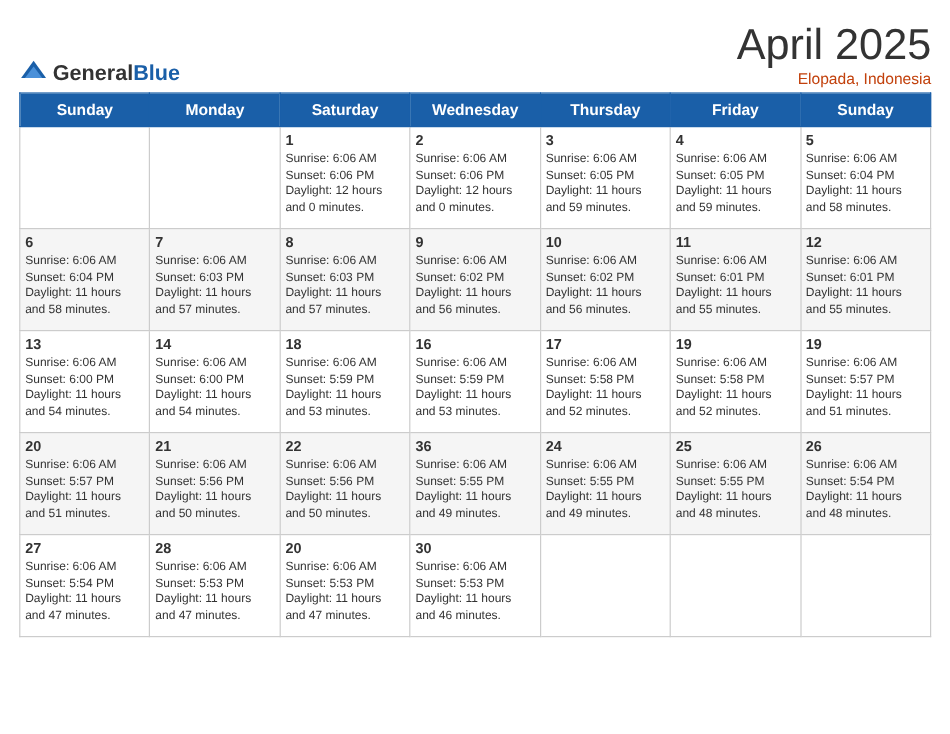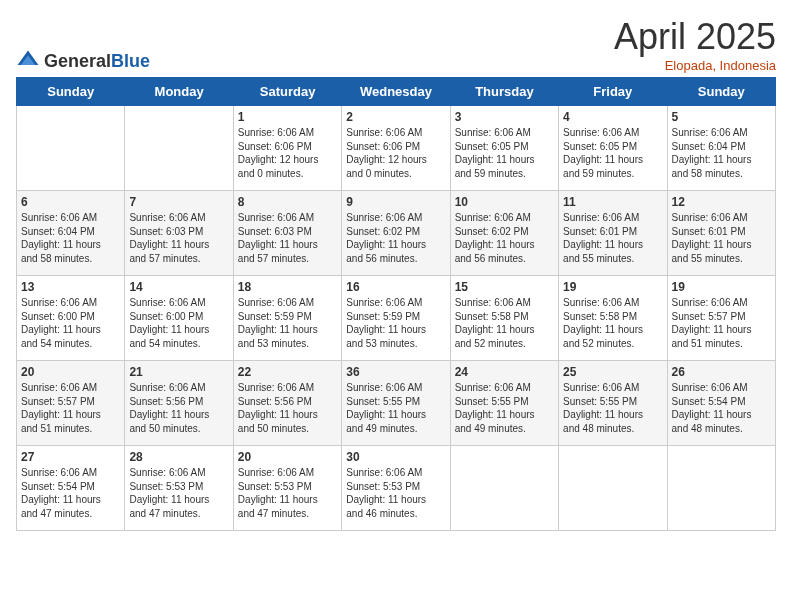--- a/index.html
+++ b/index.html
@@ -237,21 +237,21 @@
 and 53 minutes.</div>
         </td>
         <td>
           <span class="day-num">16</span>
           <div class="cell-content" style="white-space: pre-line;">Sunrise: 6:06 AM
 Sunset: 5:59 PM
 Daylight: 11 hours
 and 53 minutes.</div>
         </td>
         <td>
-          <span class="day-num">15</span>
+          <span class="day-num">17</span>
           <div class="cell-content" style="white-space: pre-line;">Sunrise: 6:06 AM
 Sunset: 5:58 PM
 Daylight: 11 hours
 and 52 minutes.</div>
         </td>
         <td>
           <span class="day-num">19</span>
           <div class="cell-content" style="white-space: pre-line;">Sunrise: 6:06 AM
 Sunset: 5:58 PM
 Daylight: 11 hours

